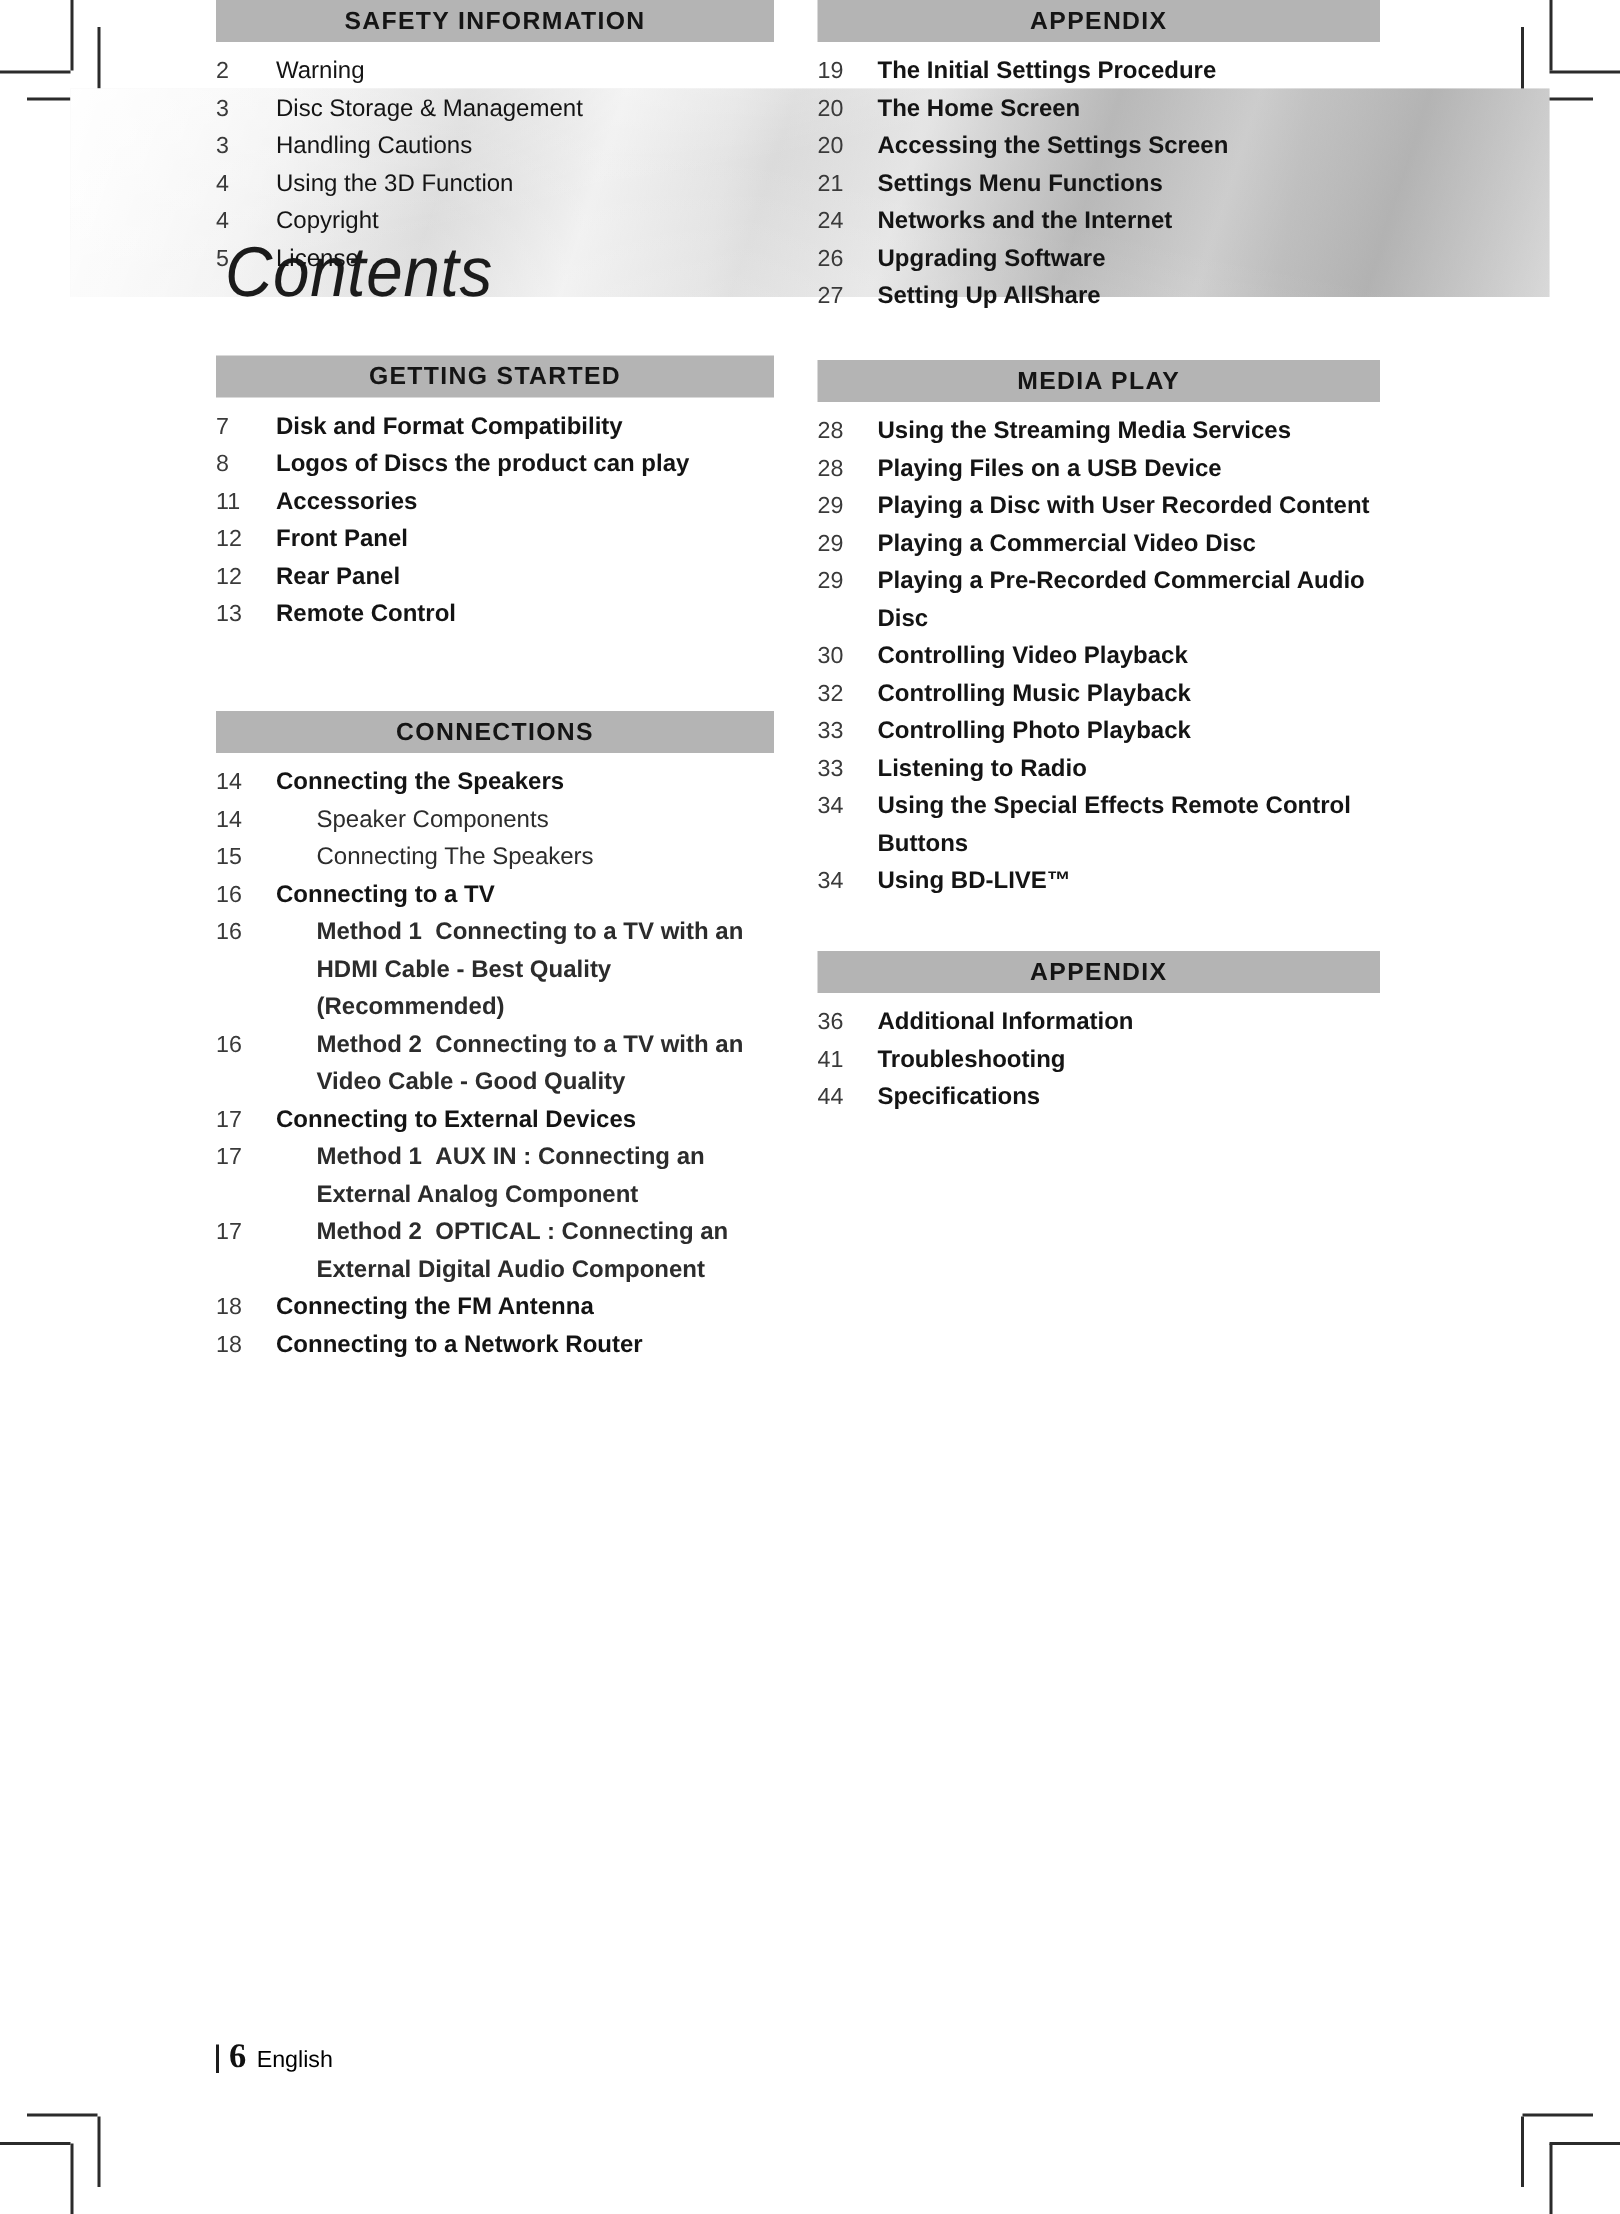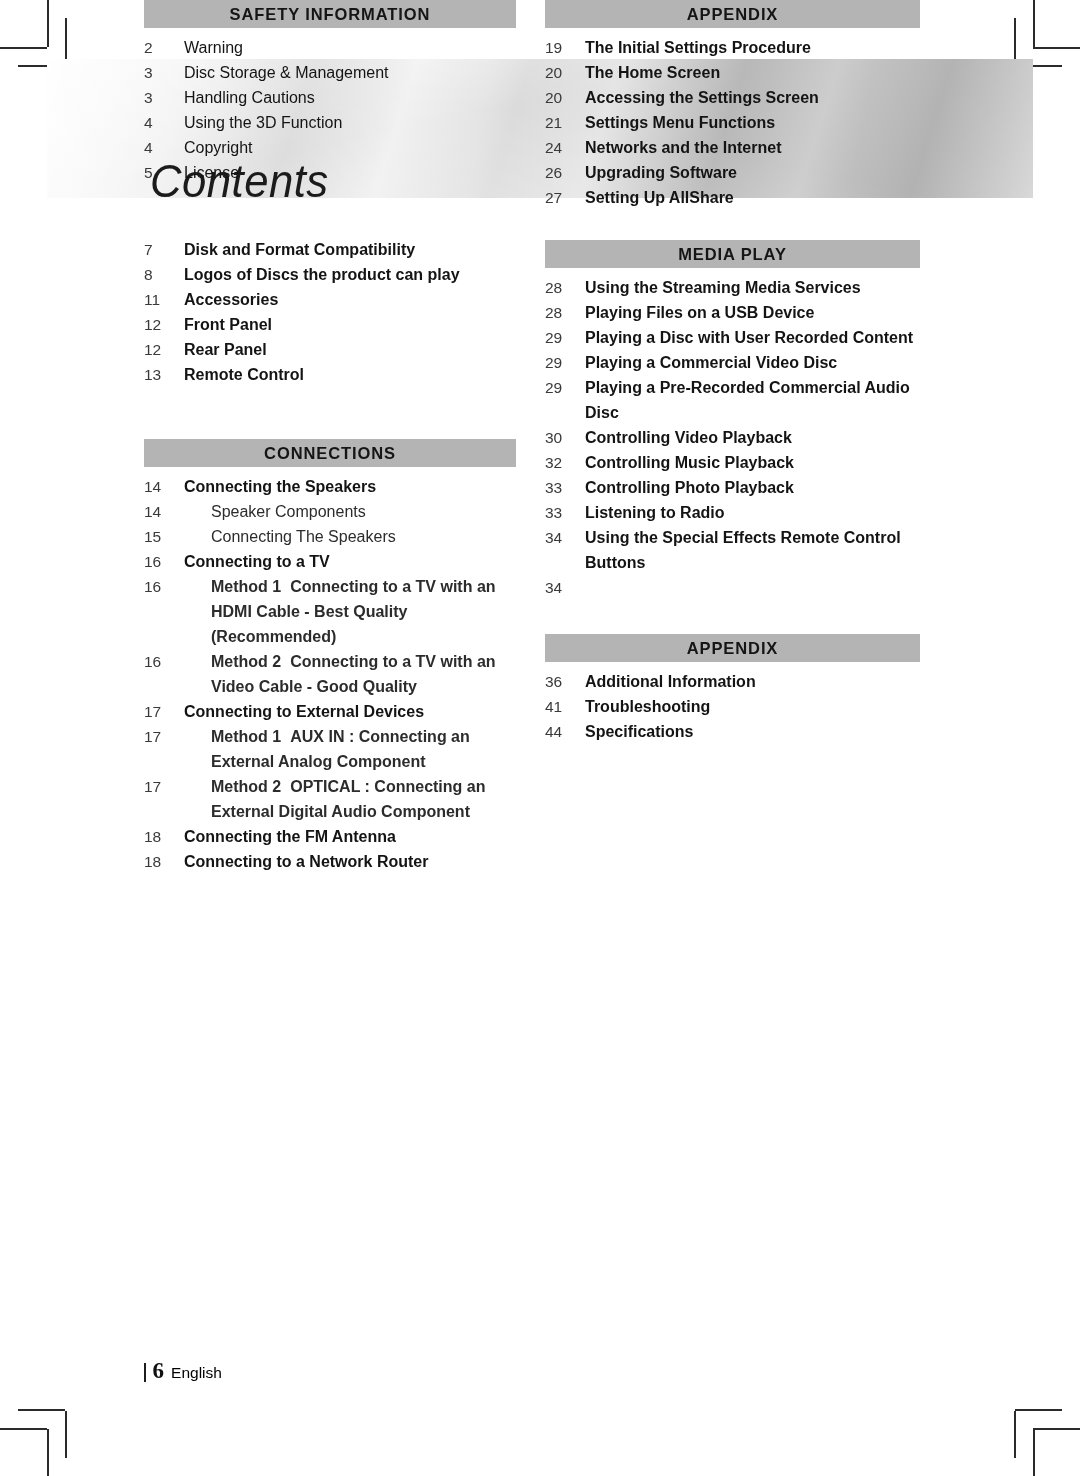--- a/index.html
+++ b/index.html
@@ -210,20 +210,23 @@
             <span class="title">Copyright</span>
           </div>
           <div class="entry lvl1 w-normal">
             <span class="pageno">5</span>
             <span class="title">License</span>
           </div>
         </div>
       </div>
       <div class="gap-sm" style="height: 52px;"></div>
       <div class="section">
+        <div class="section-header">
+          <div class="section-header-label">GETTING STARTED</div>
+        </div>
         <div class="entries">
           <div class="entry lvl1 w-bold">
             <span class="pageno">7</span>
             <span class="title">Disk and Format Compatibility</span>
           </div>
           <div class="entry lvl1 w-bold">
             <span class="pageno">8</span>
             <span class="title">Logos of Discs the product can play</span>
           </div>
           <div class="entry lvl1 w-bold">
@@ -374,20 +377,21 @@
           <div class="entry lvl1 w-bold">
             <span class="pageno">33</span>
             <span class="title">Listening to Radio</span>
           </div>
           <div class="entry lvl1 w-bold">
             <span class="pageno">34</span>
             <span class="title">Using the Special Effects Remote Control Buttons</span>
           </div>
           <div class="entry lvl1 w-bold">
             <span class="pageno">34</span>
+            <span class="title">Using BD-LIVE™</span>
           </div>
         </div>
       </div>
       <div class="gap-sm" style="height: 34px;"></div>
       <div class="section">
         <div class="section-header">
           <div class="section-header-label">APPENDIX</div>
         </div>
         <div class="entries">
           <div class="entry lvl1 w-bold">

